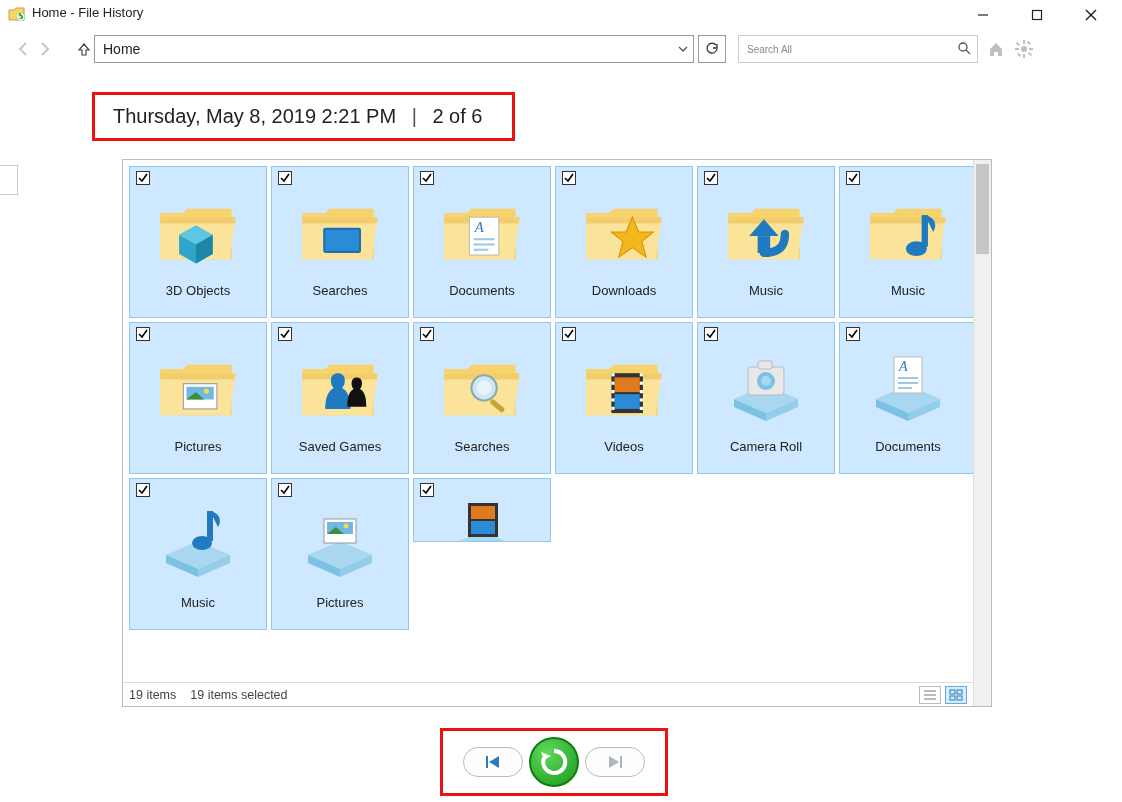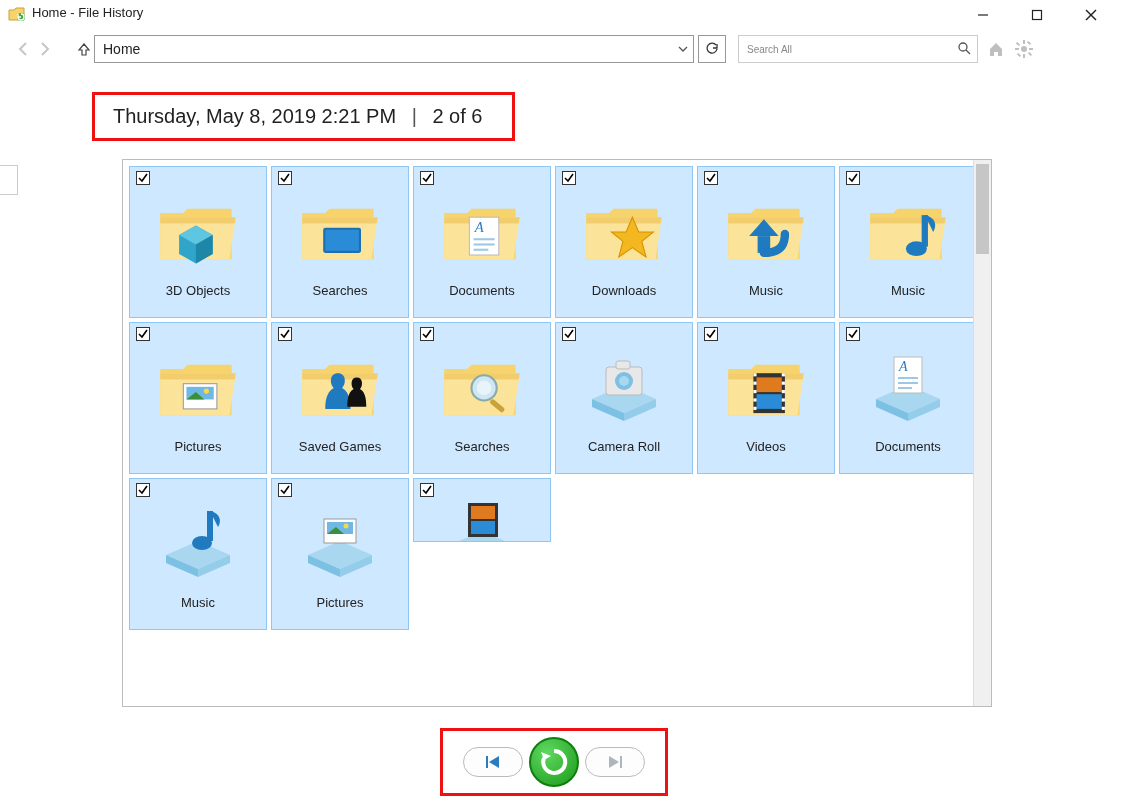--- a/index.html
+++ b/index.html
@@ -478,39 +478,20 @@
             <svg width="84" height="70" viewBox="0 0 80 64">
               <use href="#ic-folder"></use>
               <g transform="translate(28,16)">
                 <circle cx="14" cy="14" r="12" fill="#cfe6f5" stroke="#8aa" stroke-width="2"></circle>
                 <circle cx="14" cy="14" r="7" fill="#e8f3fa"></circle>
                 <rect x="22" y="24" width="16" height="5" rx="2" fill="#caa23a" transform="rotate(40 22 24)"></rect>
               </g>
             </svg>
           </div>
     <div class="label">Searches</div>
-        </div>
-        <div class="item">
-    <div class="chk">
-      <svg viewBox="0 0 10 10">
-              <path d="M1 5 L4 8 L9 1" fill="none" stroke="#000" stroke-width="1.6"></path>
-            </svg>
-    </div>
-    <div class="iconbox">
-            <svg width="84" height="70" viewBox="0 0 80 70">
-              <use href="#ic-lib"></use>
-              <g transform="translate(22,6)">
-                <rect x="0" y="6" width="36" height="28" rx="3" fill="#e8e8e8" stroke="#bbb"></rect>
-                <rect x="10" y="0" width="14" height="8" rx="2" fill="#e8e8e8" stroke="#bbb"></rect>
-                <circle cx="18" cy="20" r="9" fill="#7cc1e4"></circle>
-                <circle cx="18" cy="20" r="5" fill="#a8d7ef"></circle>
-              </g>
-            </svg>
-          </div>
-    <div class="label">Camera Roll</div>
         </div>
         <div class="item">
     <div class="chk">
       <svg viewBox="0 0 10 10">
               <path d="M1 5 L4 8 L9 1" fill="none" stroke="#000" stroke-width="1.6"></path>
             </svg>
     </div>
     <div class="iconbox">
             <svg width="84" height="70" viewBox="0 0 80 64">
               <use href="#ic-folder"></use>
@@ -537,20 +518,39 @@
         </div>
         <div class="item">
     <div class="chk">
       <svg viewBox="0 0 10 10">
               <path d="M1 5 L4 8 L9 1" fill="none" stroke="#000" stroke-width="1.6"></path>
             </svg>
     </div>
     <div class="iconbox">
             <svg width="84" height="70" viewBox="0 0 80 70">
               <use href="#ic-lib"></use>
+              <g transform="translate(22,6)">
+                <rect x="0" y="6" width="36" height="28" rx="3" fill="#e8e8e8" stroke="#bbb"></rect>
+                <rect x="10" y="0" width="14" height="8" rx="2" fill="#e8e8e8" stroke="#bbb"></rect>
+                <circle cx="18" cy="20" r="9" fill="#7cc1e4"></circle>
+                <circle cx="18" cy="20" r="5" fill="#a8d7ef"></circle>
+              </g>
+            </svg>
+          </div>
+    <div class="label">Camera Roll</div>
+        </div>
+        <div class="item">
+    <div class="chk">
+      <svg viewBox="0 0 10 10">
+              <path d="M1 5 L4 8 L9 1" fill="none" stroke="#000" stroke-width="1.6"></path>
+            </svg>
+    </div>
+    <div class="iconbox">
+            <svg width="84" height="70" viewBox="0 0 80 70">
+              <use href="#ic-lib"></use>
               <g transform="translate(26,2)">
                 <rect x="0" y="0" width="28" height="36" fill="#fff" stroke="#bbb"></rect>
                 <text x="5" y="14" font-family="serif" font-style="italic" font-size="14" fill="#2a7cc0">A</text>
                 <rect x="4" y="20" width="20" height="2" fill="#9fc8e6"></rect>
                 <rect x="4" y="25" width="20" height="2" fill="#9fc8e6"></rect>
                 <rect x="4" y="30" width="14" height="2" fill="#9fc8e6"></rect>
               </g>
             </svg>
           </div>
     <div class="label">Documents</div>
@@ -603,20 +603,41 @@
               <use href="#ic-lib"></use>
               <g transform="translate(26,2)">
                 <rect x="0" y="0" width="30" height="34" fill="#333"></rect>
                 <rect x="3" y="3" width="24" height="13" fill="#e07a1f"></rect>
                 <rect x="3" y="18" width="24" height="13" fill="#2a8cd6"></rect>
               </g>
             </svg>
           </div>
     </div>
       </div>
+    <div class="statusbar">
+      <span>19 items</span>
+      <span style="width:14px"></span>
+      <span>19 items selected</span>
+      <span class="spacer"></span>
+      <div class="viewbtn">
+        <svg width="14" height="12">
+            <line x1="1" y1="2" x2="13" y2="2" stroke="#777"></line>
+            <line x1="1" y1="6" x2="13" y2="6" stroke="#777"></line>
+            <line x1="1" y1="10" x2="13" y2="10" stroke="#777"></line>
+          </svg>
+      </div>
+      <div class="viewbtn active">
+        <svg width="14" height="12">
+            <rect x="1" y="1" width="5" height="4" fill="none" stroke="#2a7cc0"></rect>
+            <rect x="8" y="1" width="5" height="4" fill="none" stroke="#2a7cc0"></rect>
+            <rect x="1" y="7" width="5" height="4" fill="none" stroke="#2a7cc0"></rect>
+            <rect x="8" y="7" width="5" height="4" fill="none" stroke="#2a7cc0"></rect>
+          </svg>
+      </div>
+    </div>
   </div>
   <div class="scrollbar">
     <div class="scroll-thumb"></div>
   </div>
 </div>
 
 
 <div class="bottom-controls">
   <div class="pillbtn">
     <svg width="20" height="16">

